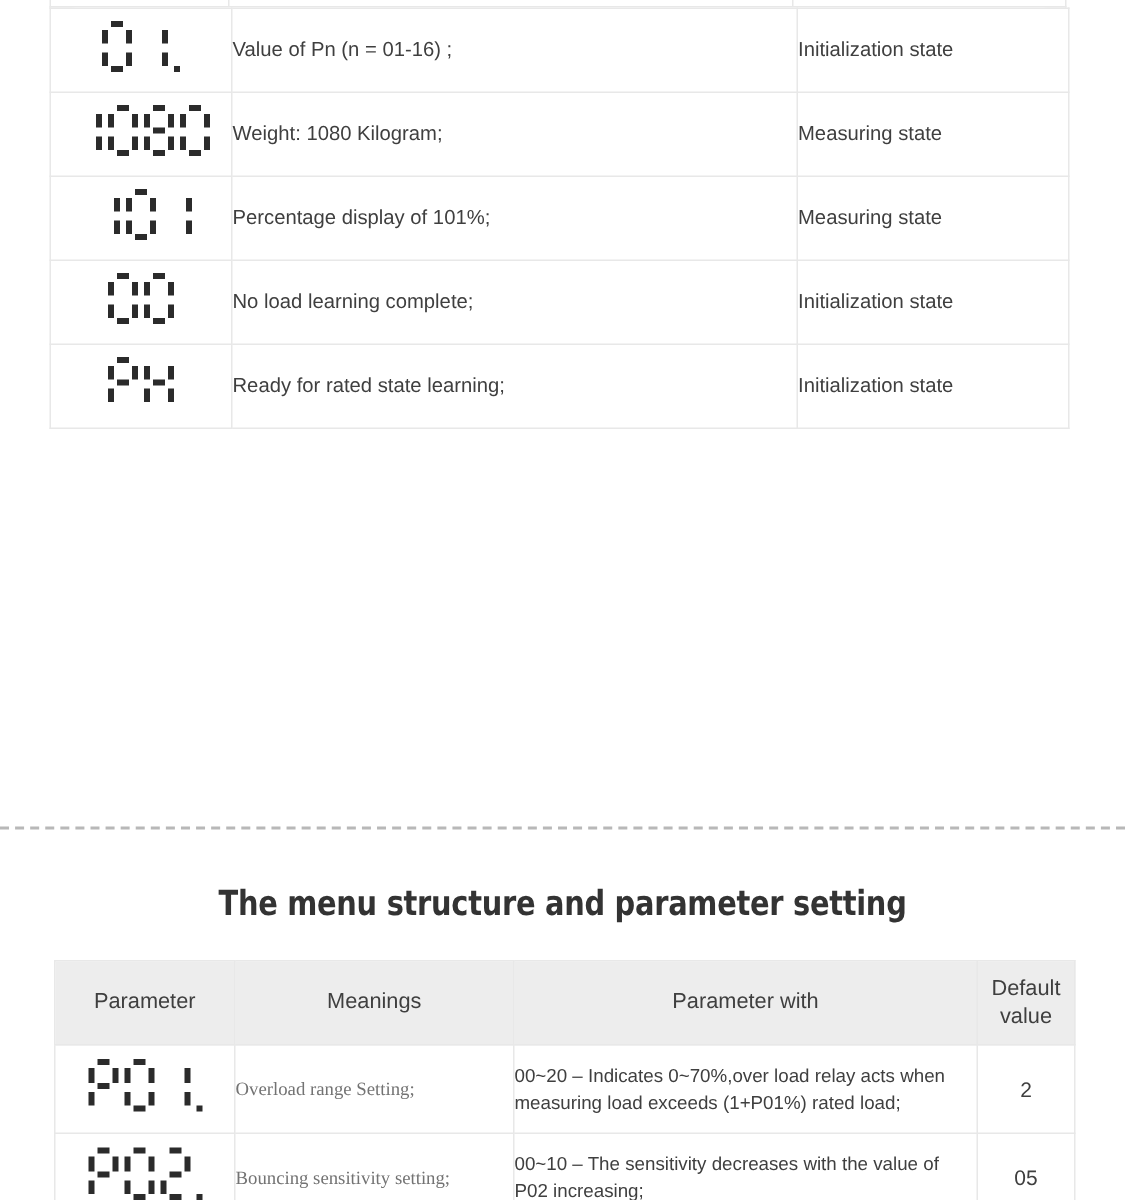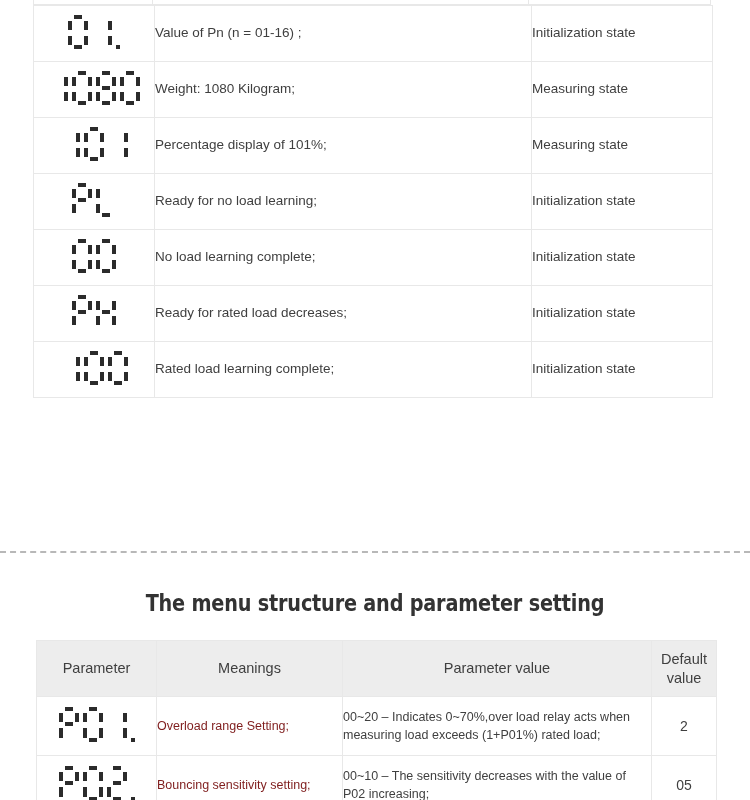--- a/index.html
+++ b/index.html
@@ -149,23 +149,24 @@
   #table-two td {
     height: 58px;
   }
   .t2-c1 { width: 119px; text-align: center; }
   .t2-c2 { width: 185px; }
   .t2-c3 { width: 308px; }
   .t2-c4 { width: 64px; text-align: center; }
 
   .cell-meaning {
     font-size: 12.5px;
-    color: #7f1d1d;
+    color: #737373;
     padding-left: 8px;
     line-height: 1.3;
+    font-family: Liberation Serif, serif;
   }
   .cell-range {
     font-size: 12.5px;
     color: #3f3f3f;
     padding-left: 8px;
     padding-right: 4px;
     line-height: 1.45;
   }
   .cell-default {
     font-size: 14px;
@@ -281,38 +282,20 @@
               </span>
             </span></td>
           <td class="t1-c2 cell-desc">Percentage display of 101%;</td>
           <td class="t1-c3 cell-state">Measuring state</td>
         </tr>
         <tr>
           <td class="t1-c1"><span class="seg-display" style="height: 34px;">
               <span class="seg-char" style="width: 20px; height: 34px;">
                 <i class="seg-on" style="left: 6px; top: 0px; width: 8px; height: 4px;"></i>
                 <i class="seg-on" style="left: 16px; top: 6px; width: 4px; height: 9px;"></i>
-                <i class="seg-on" style="left: 0px; top: 6px; width: 4px; height: 9px;"></i>
-                <i class="seg-on" style="left: 6px; top: 15px; width: 8px; height: 4px;"></i>
-                <i class="seg-on" style="left: 0px; top: 21px; width: 4px; height: 9px;"></i>
-              </span>
-              <span class="seg-char" style="width: 20px; height: 34px;">
-                <i class="seg-on" style="left: 0px; top: 6px; width: 4px; height: 9px;"></i>
-                <i class="seg-on" style="left: 0px; top: 21px; width: 4px; height: 9px;"></i>
-                <i class="seg-on" style="left: 6px; top: 30px; width: 8px; height: 4px;"></i>
-              </span>
-            </span></td>
-          <td class="t1-c2 cell-desc">Ready for no load learning;</td>
-          <td class="t1-c3 cell-state">Initialization state</td>
-        </tr>
-        <tr>
-          <td class="t1-c1"><span class="seg-display" style="height: 34px;">
-              <span class="seg-char" style="width: 20px; height: 34px;">
-                <i class="seg-on" style="left: 6px; top: 0px; width: 8px; height: 4px;"></i>
-                <i class="seg-on" style="left: 16px; top: 6px; width: 4px; height: 9px;"></i>
                 <i class="seg-on" style="left: 16px; top: 21px; width: 4px; height: 9px;"></i>
                 <i class="seg-on" style="left: 6px; top: 30px; width: 8px; height: 4px;"></i>
                 <i class="seg-on" style="left: 0px; top: 21px; width: 4px; height: 9px;"></i>
                 <i class="seg-on" style="left: 0px; top: 6px; width: 4px; height: 9px;"></i>
               </span>
               <span class="seg-char" style="width: 20px; height: 34px;">
                 <i class="seg-on" style="left: 6px; top: 0px; width: 8px; height: 4px;"></i>
                 <i class="seg-on" style="left: 16px; top: 6px; width: 4px; height: 9px;"></i>
                 <i class="seg-on" style="left: 16px; top: 21px; width: 4px; height: 9px;"></i>
                 <i class="seg-on" style="left: 6px; top: 30px; width: 8px; height: 4px;"></i>
@@ -333,64 +316,38 @@
                 <i class="seg-on" style="left: 0px; top: 21px; width: 4px; height: 9px;"></i>
               </span>
               <span class="seg-char" style="width: 20px; height: 34px;">
                 <i class="seg-on" style="left: 0px; top: 6px; width: 4px; height: 9px;"></i>
                 <i class="seg-on" style="left: 16px; top: 6px; width: 4px; height: 9px;"></i>
                 <i class="seg-on" style="left: 6px; top: 15px; width: 8px; height: 4px;"></i>
                 <i class="seg-on" style="left: 0px; top: 21px; width: 4px; height: 9px;"></i>
                 <i class="seg-on" style="left: 16px; top: 21px; width: 4px; height: 9px;"></i>
               </span>
             </span></td>
-          <td class="t1-c2 cell-desc">Ready for rated load decreases;</td>
-          <td class="t1-c3 cell-state">Initialization state</td>
-        </tr>
-        <tr>
-          <td class="t1-c1"><span class="seg-display" style="height: 34px;">
-              <span class="seg-char" style="width: 20px; height: 34px;">
-                <i class="seg-on" style="left: 16px; top: 6px; width: 4px; height: 9px;"></i>
-                <i class="seg-on" style="left: 16px; top: 21px; width: 4px; height: 9px;"></i>
-              </span>
-              <span class="seg-char" style="width: 20px; height: 34px;">
-                <i class="seg-on" style="left: 6px; top: 0px; width: 8px; height: 4px;"></i>
-                <i class="seg-on" style="left: 16px; top: 6px; width: 4px; height: 9px;"></i>
-                <i class="seg-on" style="left: 16px; top: 21px; width: 4px; height: 9px;"></i>
-                <i class="seg-on" style="left: 6px; top: 30px; width: 8px; height: 4px;"></i>
-                <i class="seg-on" style="left: 0px; top: 21px; width: 4px; height: 9px;"></i>
-                <i class="seg-on" style="left: 0px; top: 6px; width: 4px; height: 9px;"></i>
-              </span>
-              <span class="seg-char" style="width: 20px; height: 34px;">
-                <i class="seg-on" style="left: 6px; top: 0px; width: 8px; height: 4px;"></i>
-                <i class="seg-on" style="left: 16px; top: 6px; width: 4px; height: 9px;"></i>
-                <i class="seg-on" style="left: 16px; top: 21px; width: 4px; height: 9px;"></i>
-                <i class="seg-on" style="left: 6px; top: 30px; width: 8px; height: 4px;"></i>
-                <i class="seg-on" style="left: 0px; top: 21px; width: 4px; height: 9px;"></i>
-                <i class="seg-on" style="left: 0px; top: 6px; width: 4px; height: 9px;"></i>
-              </span>
-            </span></td>
-          <td class="t1-c2 cell-desc">Rated load learning complete;</td>
+          <td class="t1-c2 cell-desc">Ready for rated state learning;</td>
           <td class="t1-c3 cell-state">Initialization state</td>
         </tr>
       </tbody>
   </table>
 </div>
 
 <div id="dashed-sep"></div>
 
 <div id="section-heading">The menu structure and parameter setting</div>
 
 <div id="table-two-wrap">
   <table class="tbl" id="table-two">
     <thead>
       <tr>
         <th class="t2-c1">Parameter</th>
         <th class="t2-c2">Meanings</th>
-        <th class="t2-c3">Parameter value</th>
+        <th class="t2-c3">Parameter with</th>
         <th class="t2-c4"><span>Default value</span></th>
       </tr>
     </thead>
     <tbody id="table-two-body">
         <tr>
           <td class="t2-c1"><span class="seg-display" style="height: 35px;">
               <span class="seg-char" style="width: 20px; height: 35px;">
                 <i class="seg-on" style="left: 6px; top: 0px; width: 8px; height: 4px;"></i>
                 <i class="seg-on" style="left: 16px; top: 6px; width: 4px; height: 9.5px;"></i>
                 <i class="seg-on" style="left: 0px; top: 6px; width: 4px; height: 9.5px;"></i>

